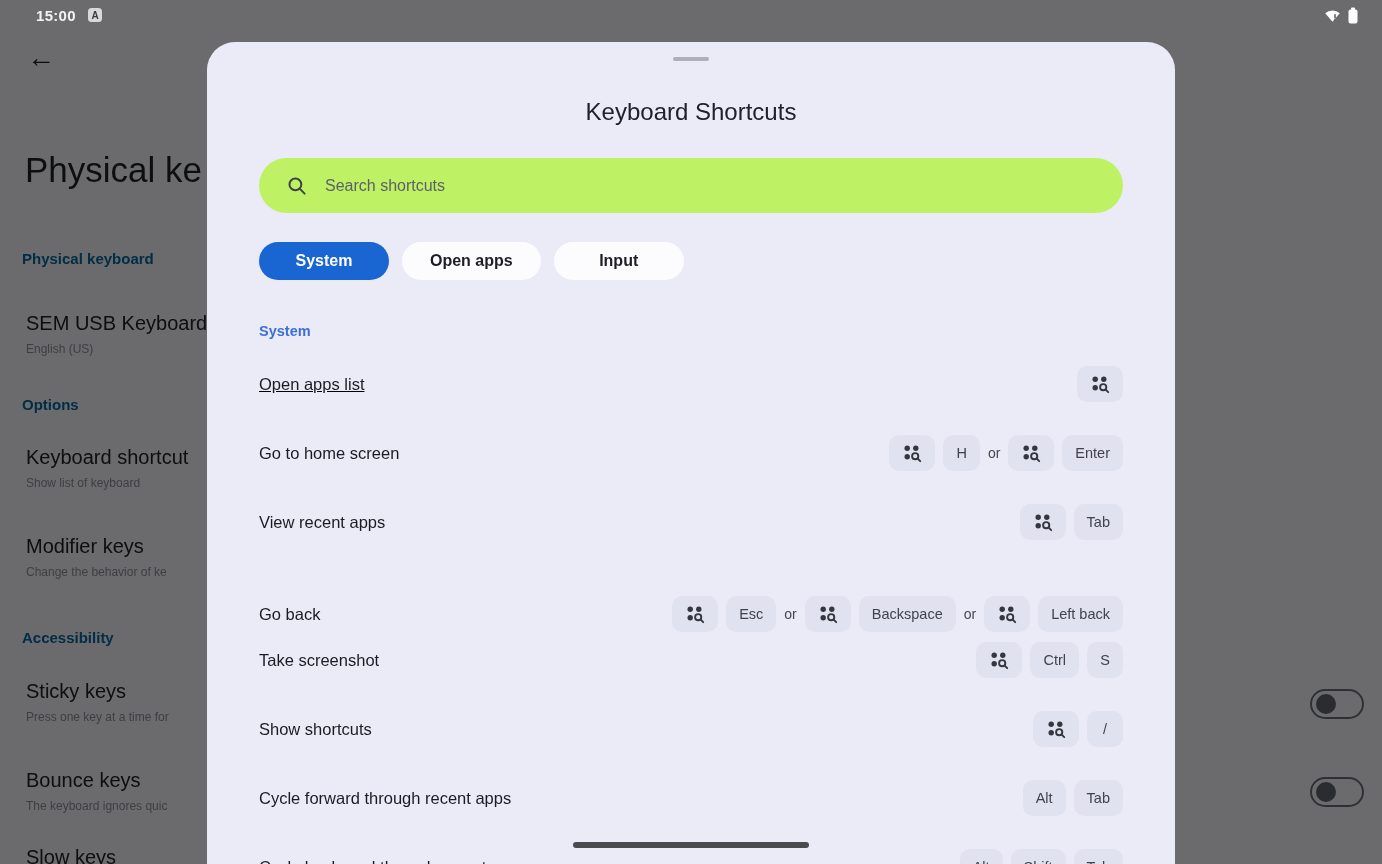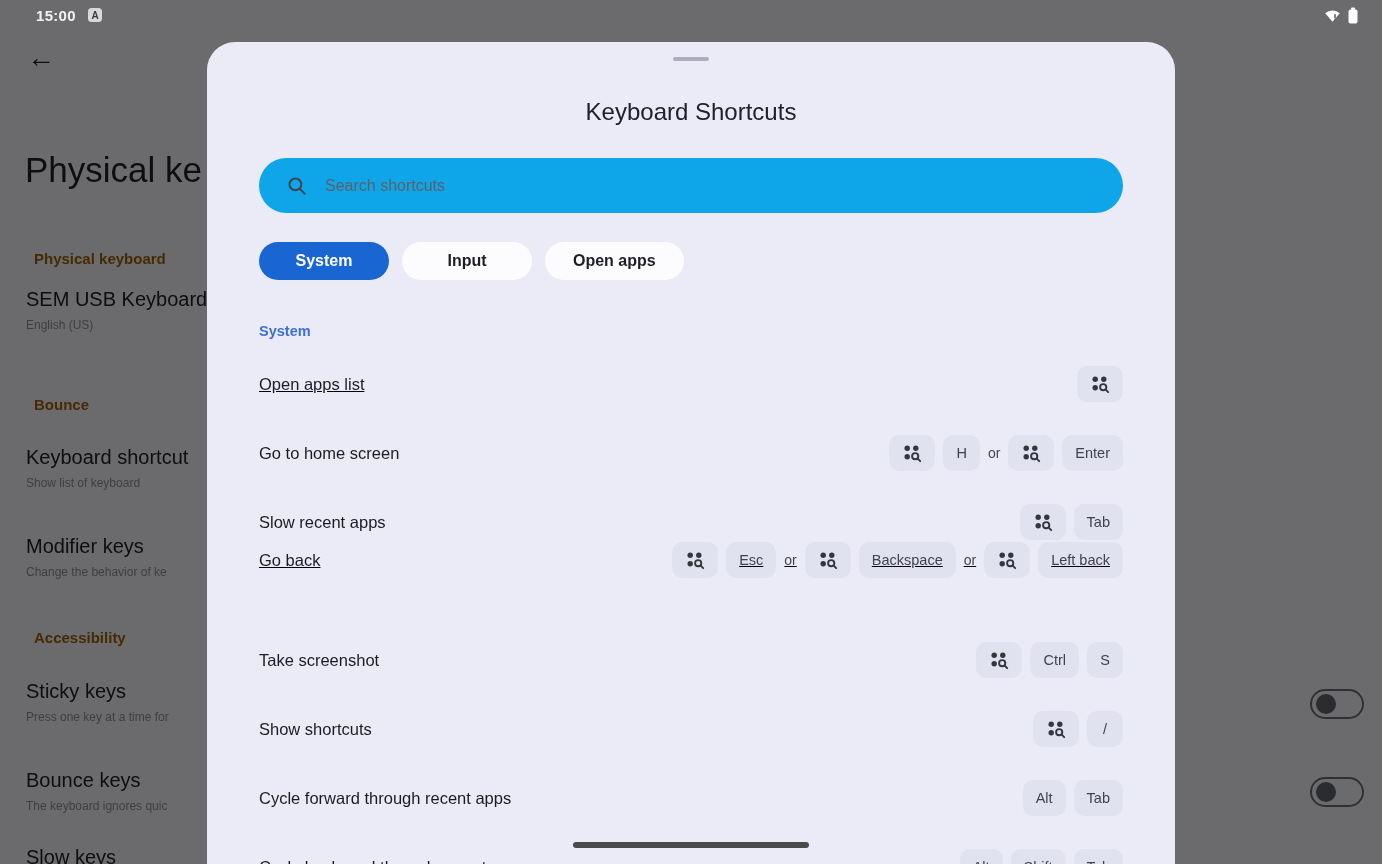--- a/index.html
+++ b/index.html
@@ -5,40 +5,40 @@
   html,body{margin:0;padding:0;}
   body{
     width:1382px;height:864px;overflow:hidden;position:relative;
     background:#F8F9FE;font-family:"Liberation Sans",sans-serif;
     -webkit-font-smoothing:antialiased;
   }
   
   .page{position:absolute;inset:0;z-index:1;}
   .back{position:absolute;left:27px;top:44px;font-size:28px;color:#202124;line-height:1;}
   .pg-title{position:absolute;left:25px;top:150px;font-size:35px;color:#1F2125;white-space:nowrap;}
-  .lsec{position:absolute;left:34px;font-size:15px;font-weight:bold;color:#a16207;white-space:nowrap;}
+  .lsec{position:absolute;left:22px;font-size:15px;font-weight:bold;color:#0369a1;white-space:nowrap;}
   .litem{position:absolute;left:26px;white-space:nowrap;}
   .item-title{font-size:20px;color:#202126;}
   .item-sub{font-size:12px;color:#8F9199;margin-top:7px;}
   .toggle{position:absolute;left:1310px;width:50px;height:26px;border:2px solid #6F7178;border-radius:16px;}
   .toggle .thumb{position:absolute;left:4px;top:3px;width:20px;height:20px;border-radius:50%;background:#64666D;}
   
   .scrim{position:absolute;inset:0;background:rgba(0,0,0,0.57);z-index:10;}
   
   .statusbar{position:absolute;top:0;left:0;right:0;height:30px;z-index:40;padding-left:19px;}
   .sb-time{position:absolute;left:36px;top:7px;font-size:15px;font-weight:bold;color:#F2F2F2;letter-spacing:.3px;}
   .sb-appicon{position:absolute;left:88px;top:8px;width:14px;height:14px;background:#D9D9DB;border-radius:3.5px;
     display:flex;align-items:center;justify-content:center;font-size:10px;font-weight:bold;color:#3A3B3E;}
   .sb-right{position:absolute;right:24px;top:7px;display:flex;align-items:center;gap:7px;}
   
   .sheet{position:absolute;left:207px;top:42px;width:968px;height:822px;z-index:20;
     background:#EAEBF6;border-radius:28px 28px 0 0;overflow:hidden;}
   .handle{position:absolute;top:15px;left:50%;transform:translateX(-50%);width:36px;height:4px;border-radius:2px;background:#AEAFBC;}
   .sheet-title{position:absolute;top:56px;left:0;right:0;text-align:center;font-size:24px;color:#20222B;}
-  .search{position:absolute;left:52px;top:116px;width:864px;height:55px;border-radius:28px;background:#0ea5e9;
+  .search{position:absolute;left:52px;top:116px;width:864px;height:55px;border-radius:28px;background:#bef264;
     display:flex;align-items:center;padding:0 14px 0 28px;box-sizing:border-box;}
   .search svg{flex:0 0 auto;margin-right:16px;}
   .search input{flex:1;border:none;outline:none;background:transparent;font-size:16px;color:#3C3E46;
     font-family:"Liberation Sans",sans-serif;}
   .search input::placeholder{color:#5E6069;opacity:1;}
   .chips{position:absolute;left:52px;top:200px;display:flex;gap:13px;}
   .chip{height:38px;min-width:130px;padding:0 28px;box-sizing:border-box;border:none;border-radius:19px;
     background:#FCFCFF;color:#1E1F26;font-size:16px;font-weight:bold;display:flex;align-items:center;justify-content:center;
     font-family:"Liberation Sans",sans-serif;white-space:nowrap;}
   .chip.sel{background:#1966D2;color:#FFFFFF;}
@@ -55,25 +55,25 @@
   .navpill{position:absolute;left:573px;top:842px;width:236px;height:6px;border-radius:3px;background:#4A4B4F;z-index:50;}
 </style>
 </head>
 <body>
 
 <div class="page">
   <div class="back">←</div>
   <div class="pg-title">Physical ke</div>
   <div id="settings-list">
       <div class="lsec" style="top: 250px;">Physical keyboard</div>
-      <div class="litem" style="top: 288px;">
+      <div class="litem" style="top: 312px;">
         <div class="item-title">SEM USB Keyboard</div>
         <div class="item-sub">English (US)</div>
       </div>
-      <div class="lsec" style="top: 396px;">Bounce</div>
+      <div class="lsec" style="top: 396px;">Options</div>
       <div class="litem" style="top: 446px;">
         <div class="item-title">Keyboard shortcut</div>
         <div class="item-sub">Show list of keyboard</div>
       </div>
       <div class="litem" style="top: 535px;">
         <div class="item-title">Modifier keys</div>
         <div class="item-sub">Change the behavior of ke</div>
       </div>
       <div class="lsec" style="top: 629px;">Accessibility</div>
       <div class="litem" style="top: 680px;">
@@ -123,22 +123,22 @@
   <div class="sheet-title">Keyboard Shortcuts</div>
   <div class="search">
     <svg width="20" height="20" viewBox="0 0 20 20">
       <circle cx="8.4" cy="8.4" r="5.9" fill="none" stroke="#3F424B" stroke-width="2"></circle>
       <path d="M12.9 12.9 L17.6 17.6" stroke="#3F424B" stroke-width="2" stroke-linecap="round"></path>
     </svg>
     <input type="text" placeholder="Search shortcuts" style="">
   </div>
   <div class="chips" id="filter-chips">
       <button class="chip sel">System</button>
+      <button class="chip">Open apps</button>
       <button class="chip">Input</button>
-      <button class="chip">Open apps</button>
     </div>
   <div class="sec">System</div>
   <div id="shortcut-list">
       <div class="srow" style="top: 324px; text-decoration: underline;">
         <div class="row-label">Open apps list</div>
         <div class="keys">
           <span class="key meta">
             <svg width="20" height="20" viewBox="0 0 20 20">
               <circle cx="5.2" cy="5.2" r="2.7" fill="#35373F"></circle>
               <circle cx="13.8" cy="5.2" r="2.7" fill="#35373F"></circle>
@@ -175,37 +175,37 @@
               <g stroke="#35373F" stroke-width="1.9" fill="none" stroke-linecap="round">
                 <circle cx="13.2" cy="13.2" r="3.1"></circle>
                 <path d="M15.7 15.7 L18.2 18.2"></path>
               </g>
             </svg>
           </span>
           <span class="key">Enter</span>
         </div>
       </div>
       <div class="srow" style="top: 462px;">
-        <div class="row-label">Slow recent apps</div>
+        <div class="row-label">View recent apps</div>
         <div class="keys">
           <span class="key meta">
             <svg width="20" height="20" viewBox="0 0 20 20">
               <circle cx="5.2" cy="5.2" r="2.7" fill="#35373F"></circle>
               <circle cx="13.8" cy="5.2" r="2.7" fill="#35373F"></circle>
               <circle cx="5.2" cy="13.8" r="2.7" fill="#35373F"></circle>
               <g stroke="#35373F" stroke-width="1.9" fill="none" stroke-linecap="round">
                 <circle cx="13.2" cy="13.2" r="3.1"></circle>
                 <path d="M15.7 15.7 L18.2 18.2"></path>
               </g>
             </svg>
           </span>
           <span class="key">Tab</span>
         </div>
       </div>
-      <div class="srow" style="top: 500px; text-decoration: underline;">
+      <div class="srow" style="top: 554px;">
         <div class="row-label">Go back</div>
         <div class="keys">
           <span class="key meta">
             <svg width="20" height="20" viewBox="0 0 20 20">
               <circle cx="5.2" cy="5.2" r="2.7" fill="#35373F"></circle>
               <circle cx="13.8" cy="5.2" r="2.7" fill="#35373F"></circle>
               <circle cx="5.2" cy="13.8" r="2.7" fill="#35373F"></circle>
               <g stroke="#35373F" stroke-width="1.9" fill="none" stroke-linecap="round">
                 <circle cx="13.2" cy="13.2" r="3.1"></circle>
                 <path d="M15.7 15.7 L18.2 18.2"></path>

